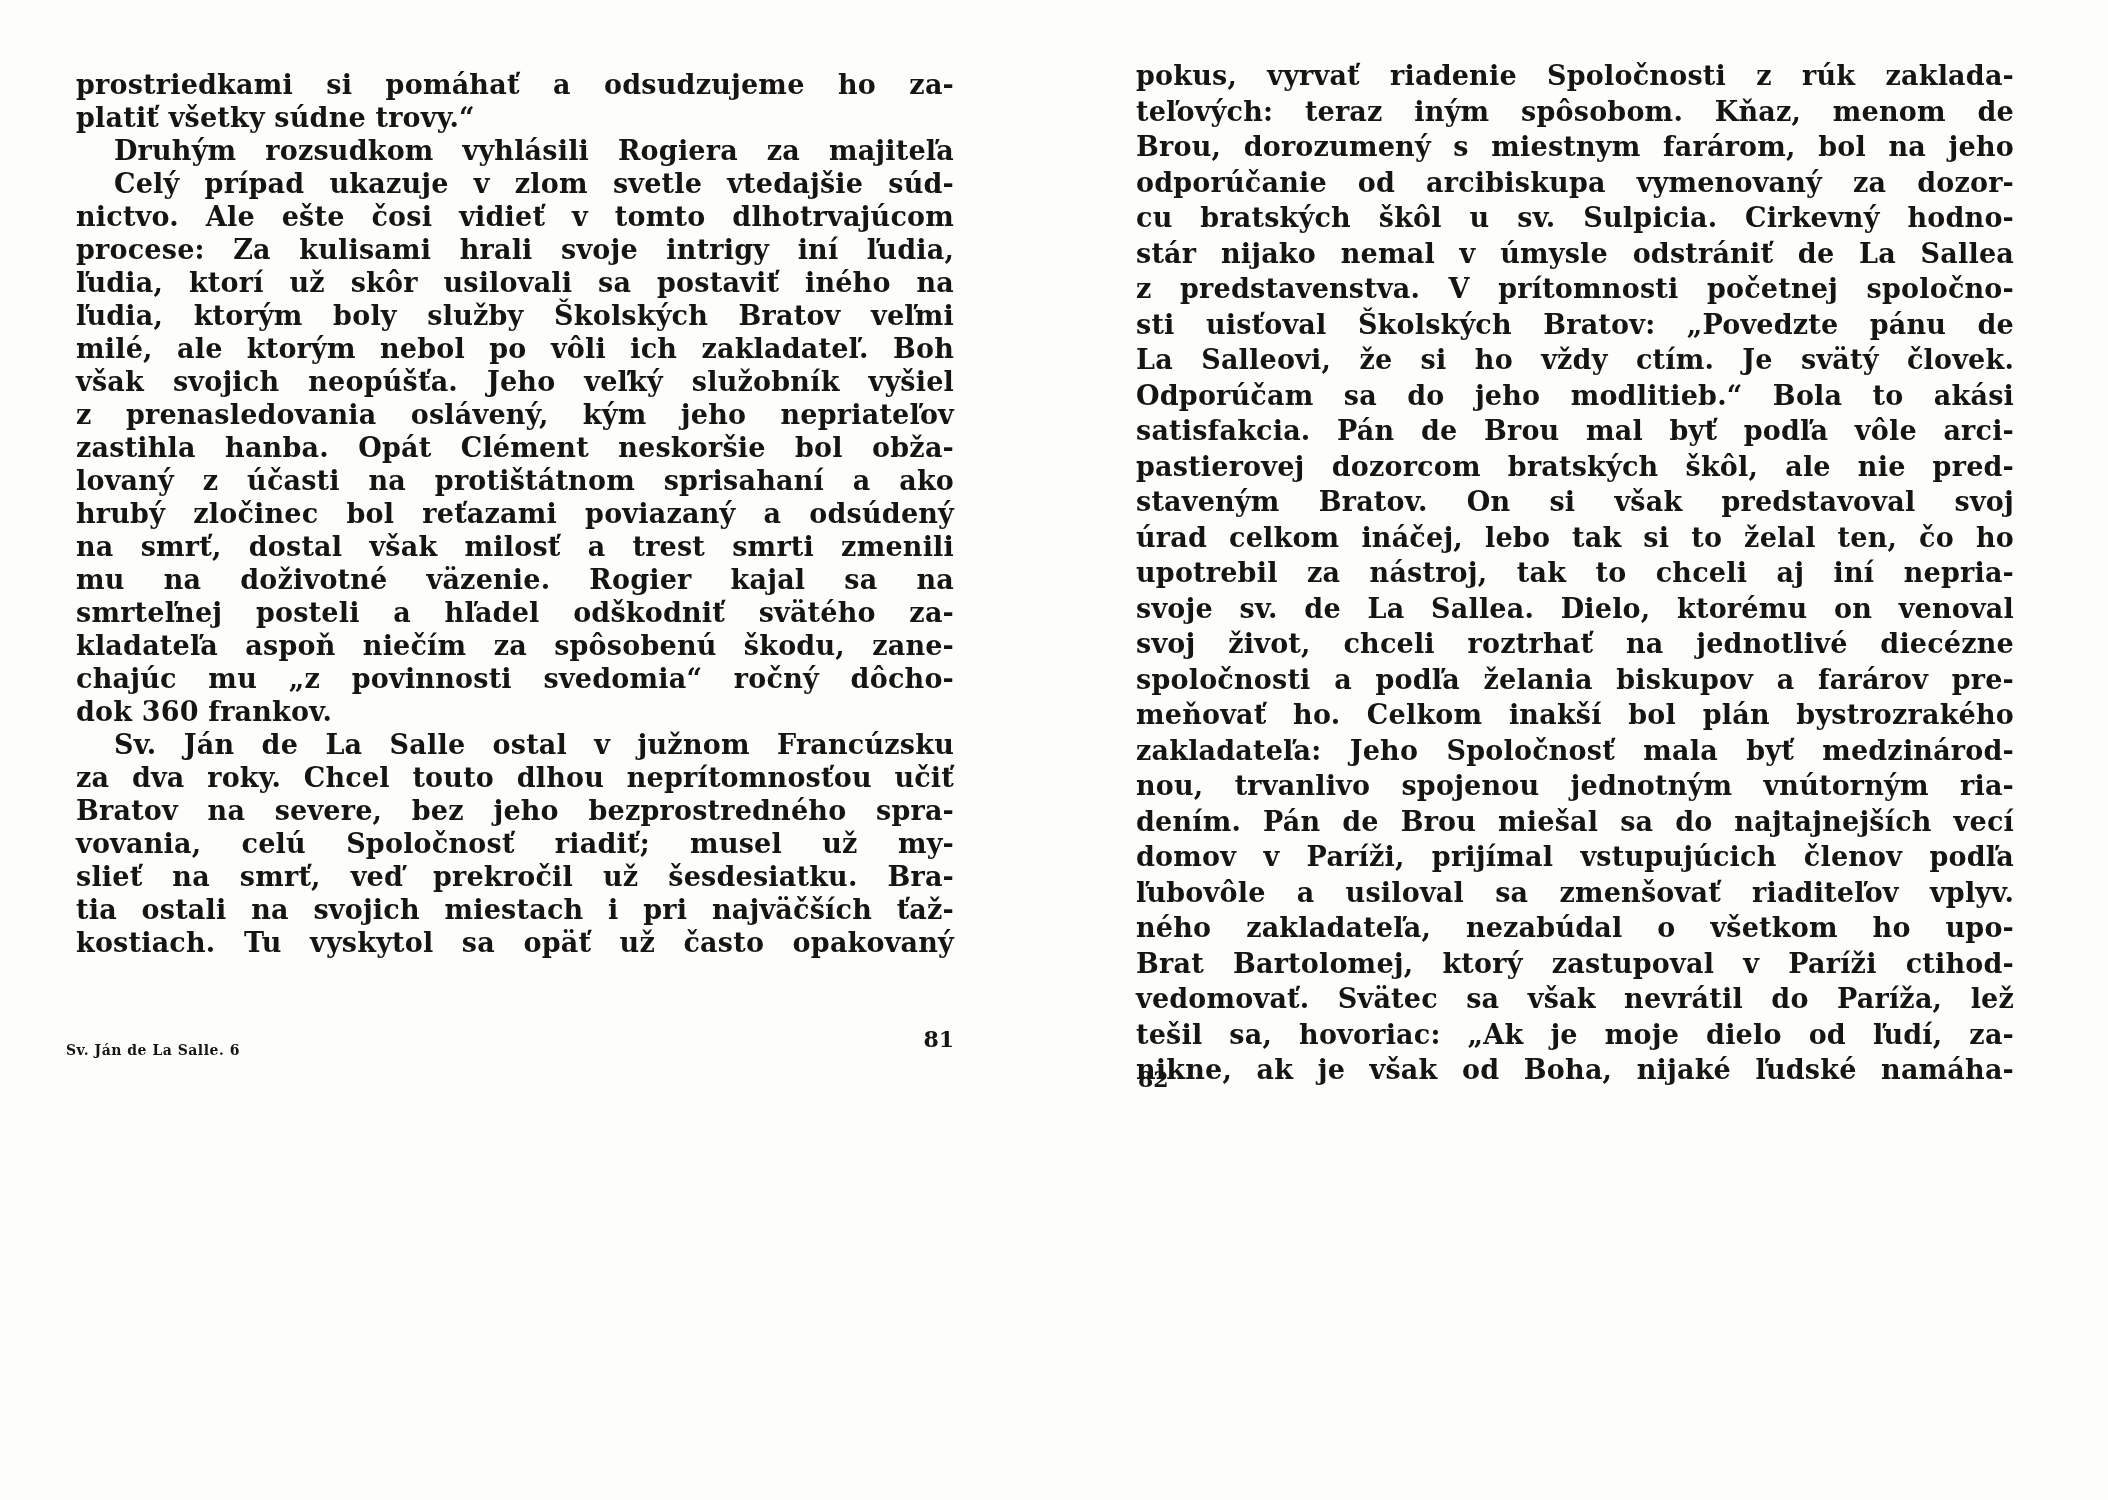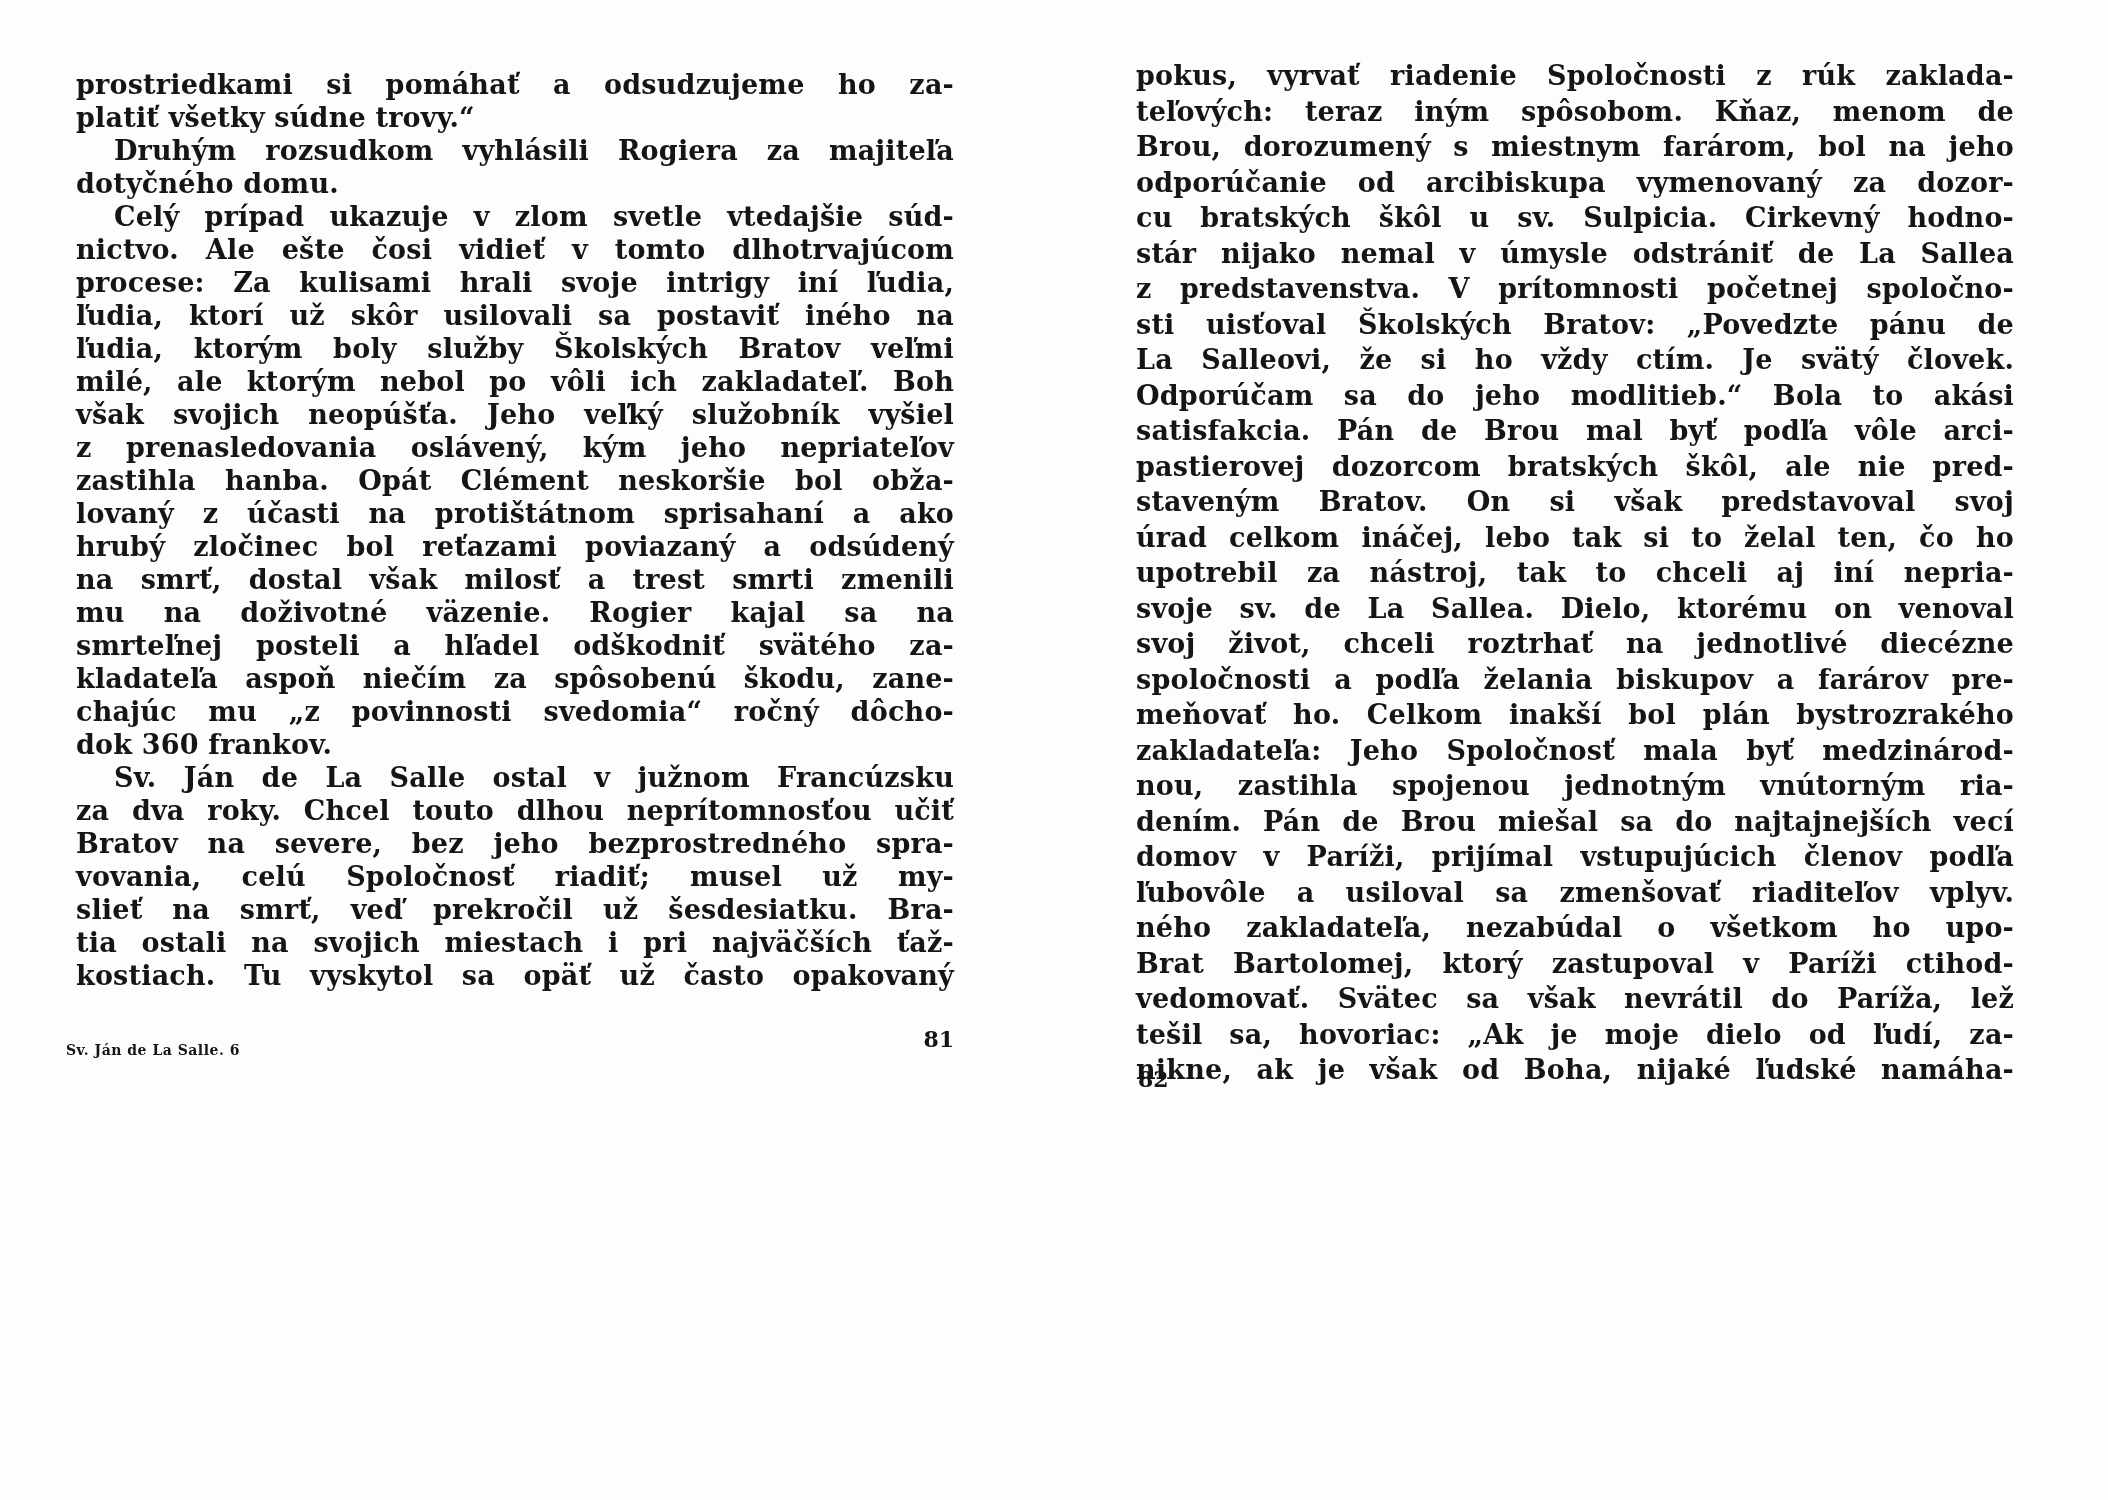--- a/index.html
+++ b/index.html
@@ -68,21 +68,20 @@
     text-align: left;
   }
 </style>
 </head>
 <body>
 
 <div id="left-col" class="page-column">
     <div class="line">prostriedkami si pomáhať a odsudzujeme ho za-</div>
     <div class="line endline">platiť všetky súdne trovy.“</div>
     <div class="line indent">Druhým rozsudkom vyhlásili Rogiera za majiteľa</div>
-    <div class="line endline">dotyčného domu.</div>
     <div class="line indent">Celý prípad ukazuje v zlom svetle vtedajšie súd-</div>
     <div class="line">nictvo. Ale ešte čosi vidieť v tomto dlhotrvajúcom</div>
     <div class="line">procese: Za kulisami hrali svoje intrigy iní ľudia,</div>
     <div class="line">ľudia, ktorí už skôr usilovali sa postaviť iného na</div>
     <div class="line">ľudia, ktorým boly služby Školských Bratov veľmi</div>
     <div class="line">milé, ale ktorým nebol po vôli ich zakladateľ. Boh</div>
     <div class="line">však svojich neopúšťa. Jeho veľký služobník vyšiel</div>
     <div class="line">z prenasledovania oslávený, kým jeho nepriateľov</div>
     <div class="line">zastihla hanba. Opát Clément neskoršie bol obža-</div>
     <div class="line">lovaný z účasti na protištátnom sprisahaní a ako</div>
@@ -116,21 +115,21 @@
     <div class="line">satisfakcia. Pán de Brou mal byť podľa vôle arci-</div>
     <div class="line">pastierovej dozorcom bratských škôl, ale nie pred-</div>
     <div class="line">staveným Bratov. On si však predstavoval svoj</div>
     <div class="line">úrad celkom ináčej, lebo tak si to želal ten, čo ho</div>
     <div class="line">upotrebil za nástroj, tak to chceli aj iní nepria-</div>
     <div class="line">svoje sv. de La Sallea. Dielo, ktorému on venoval</div>
     <div class="line">svoj život, chceli roztrhať na jednotlivé diecézne</div>
     <div class="line">spoločnosti a podľa želania biskupov a farárov pre-</div>
     <div class="line">meňovať ho. Celkom inakší bol plán bystrozrakého</div>
     <div class="line">zakladateľa: Jeho Spoločnosť mala byť medzinárod-</div>
-    <div class="line">nou, zastihla spojenou jednotným vnútorným ria-</div>
+    <div class="line">nou, trvanlivo spojenou jednotným vnútorným ria-</div>
     <div class="line">dením. Pán de Brou miešal sa do najtajnejších vecí</div>
     <div class="line">domov v Paríži, prijímal vstupujúcich členov podľa</div>
     <div class="line">ľubovôle a usiloval sa zmenšovať riaditeľov vplyv.</div>
     <div class="line">ného zakladateľa, nezabúdal o všetkom ho upo-</div>
     <div class="line">Brat Bartolomej, ktorý zastupoval v Paríži ctihod-</div>
     <div class="line">vedomovať. Svätec sa však nevrátil do Paríža, lež</div>
     <div class="line">tešil sa, hovoriac: „Ak je moje dielo od ľudí, za-</div>
     <div class="line">nikne, ak je však od Boha, nijaké ľudské namáha-</div>
   </div>
 

